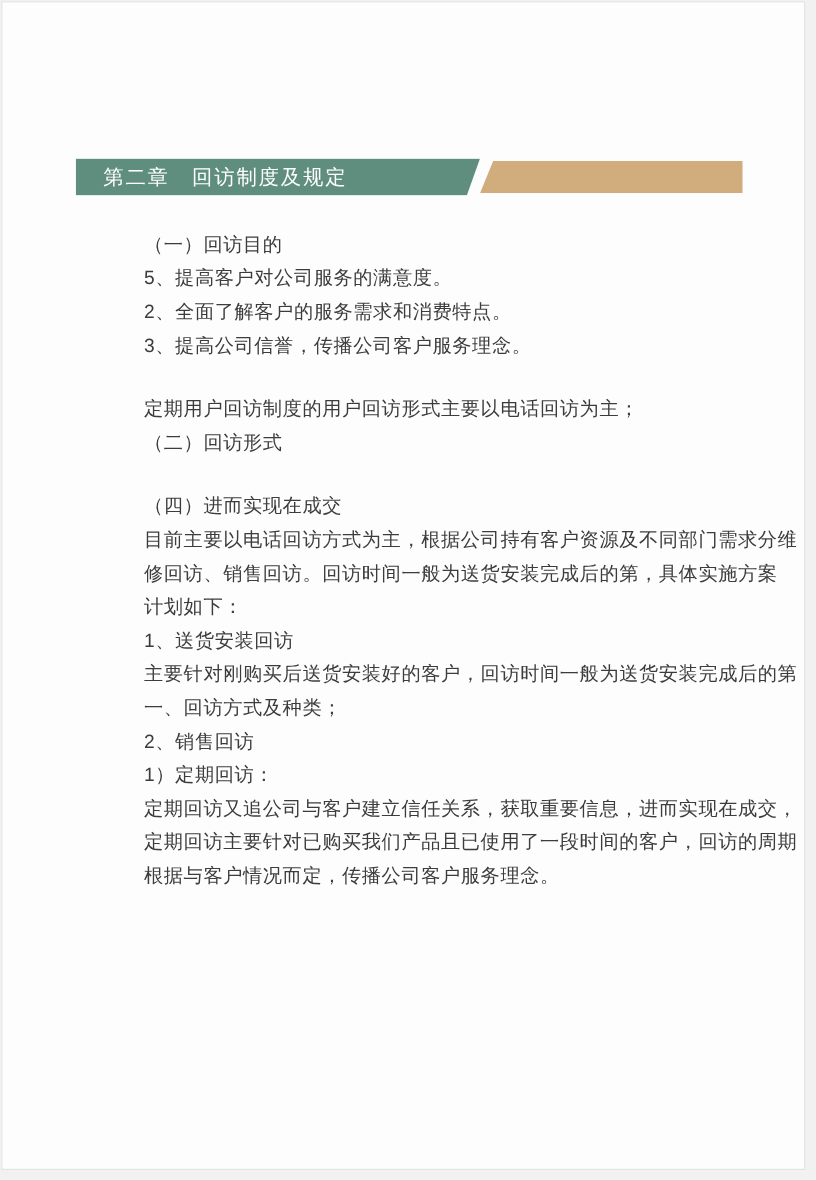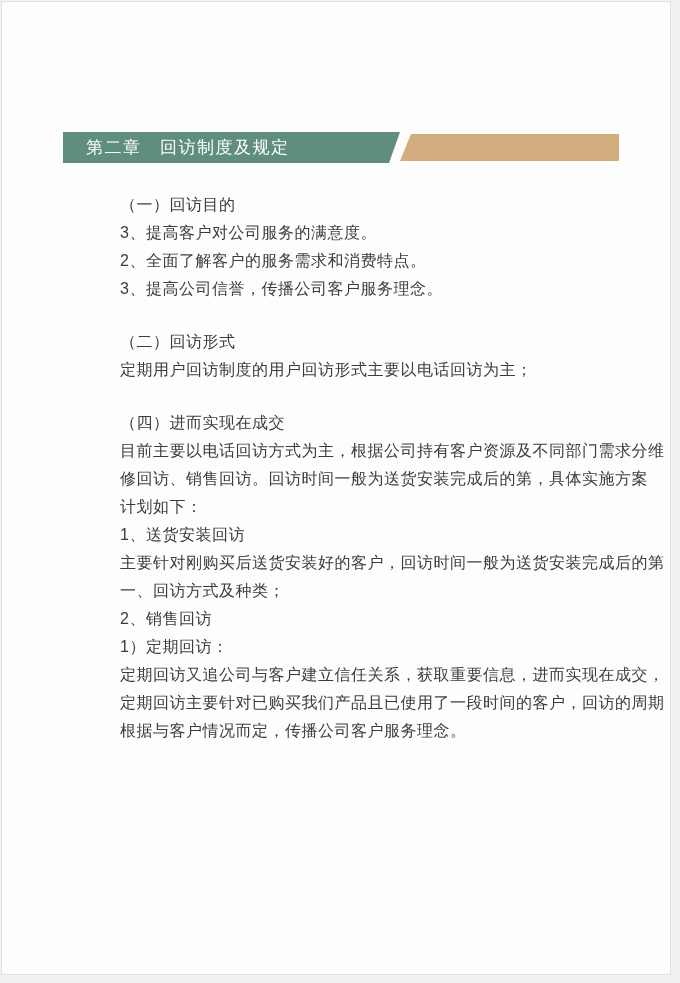--- a/index.html
+++ b/index.html
@@ -84,27 +84,27 @@
 <div class="page">
   <div class="banner">
     <div class="banner-teal">
       <span class="banner-title">第二章　回访制度及规定</span>
     </div>
     <div class="banner-tan"></div>
   </div>
   <div class="content" id="content">
       <div class="section">
         <div class="line">（一）回访目的</div>
-        <div class="line">3、提高客户对公司服务的满意度。</div>
+        <div class="line">5、提高客户对公司服务的满意度。</div>
         <div class="line">2、全面了解客户的服务需求和消费特点。</div>
         <div class="line">3、提高公司信誉，传播公司客户服务理念。</div>
       </div>
       <div class="section">
+        <div class="line">定期用户回访制度的用户回访形式主要以电话回访为主；</div>
         <div class="line">（二）回访形式</div>
-        <div class="line">定期用户回访制度的用户回访形式主要以电话回访为主；</div>
       </div>
       <div class="section">
         <div class="line">（四）进而实现在成交</div>
         <div class="line">目前主要以电话回访方式为主，根据公司持有客户资源及不同部门需求分维</div>
         <div class="line">修回访、销售回访。回访时间一般为送货安装完成后的第，具体实施方案</div>
         <div class="line">计划如下：</div>
         <div class="line">1、送货安装回访</div>
         <div class="line">主要针对刚购买后送货安装好的客户，回访时间一般为送货安装完成后的第</div>
         <div class="line">一、回访方式及种类；</div>
         <div class="line">2、销售回访</div>

